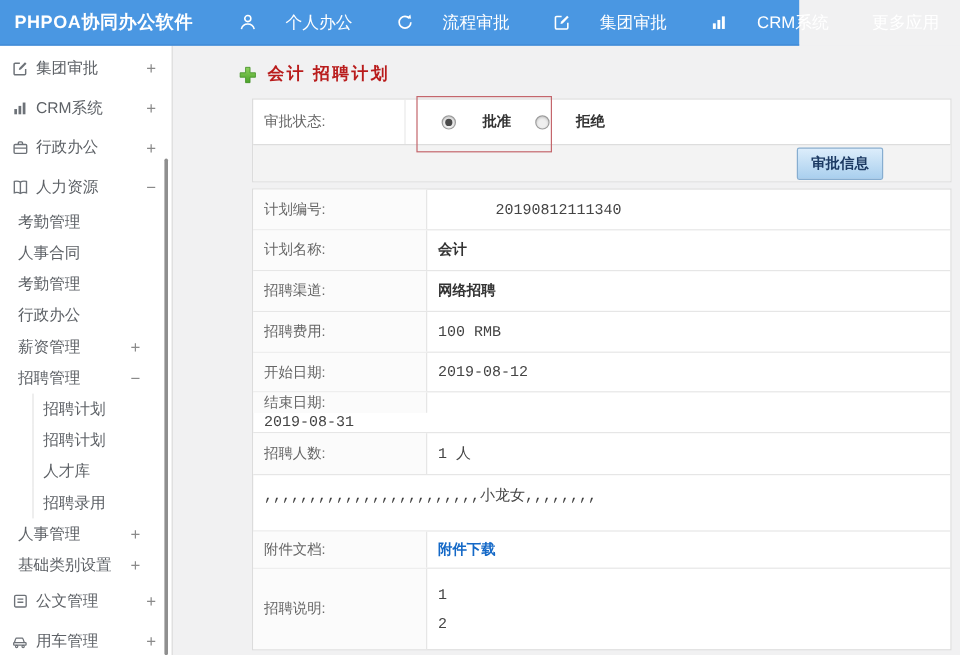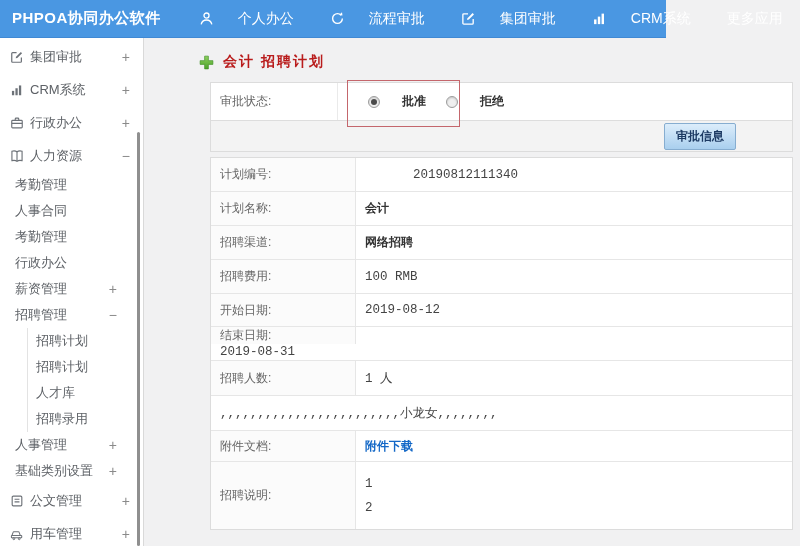--- a/index.html
+++ b/index.html
@@ -292,21 +292,21 @@
           <div class="flabel">结束日期:</div>
           <div class="fvalue mono">2019-08-31</div>
         </div>
         <div class="frow" style="height: 35px;">
           <div class="flabel">招聘人数:</div>
           <div class="fvalue mono">1 人</div>
         </div>
         <div class="frow" style="height: 35px;">
           <div class="fvalue mono">,,,,,,,,,,,,,,,,,,,,,,,,小龙女,,,,,,,,</div>
         </div>
-        <div class="frow" style="height: 31px;">
+        <div class="frow" style="height: 31px; margin-top: 12px;">
           <div class="flabel">附件文档:</div>
           <div class="fvalue">
             <a>附件下载</a>
           </div>
         </div>
         <div class="frow" style="height: 68px;">
           <div class="flabel">招聘说明:</div>
           <div class="fvalue multiline">
             <div>1</div>
             <div>2</div>

